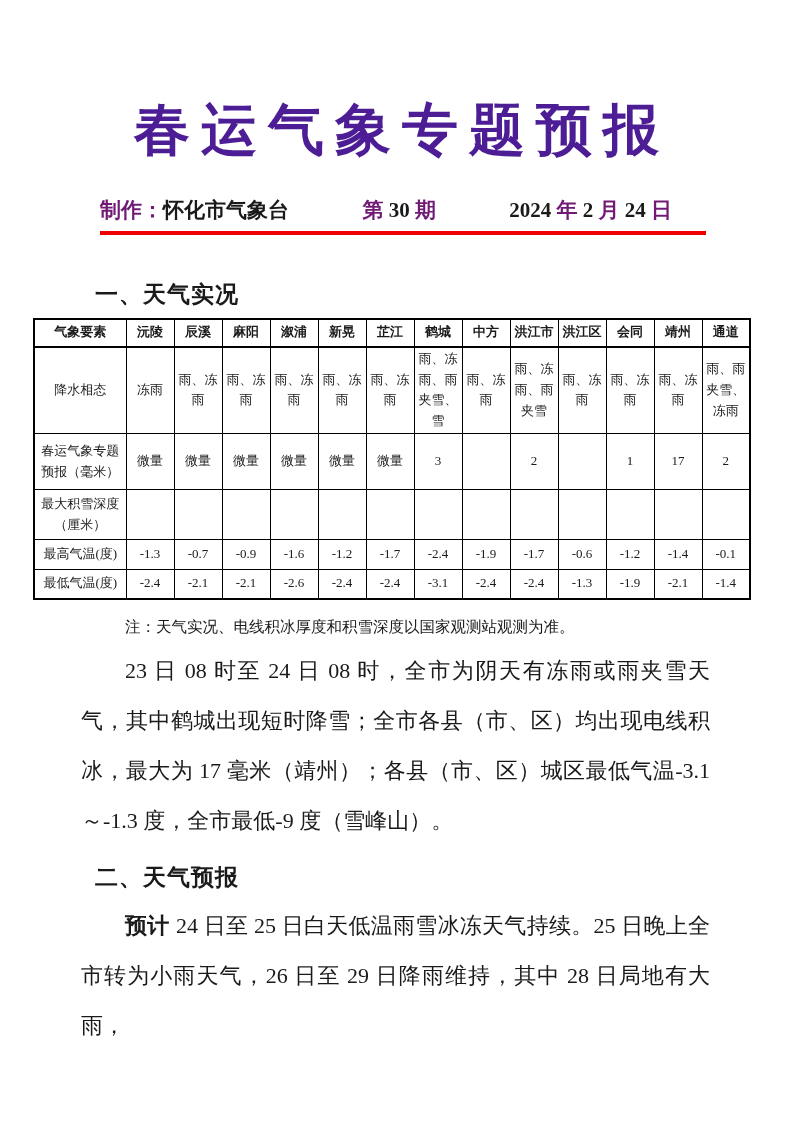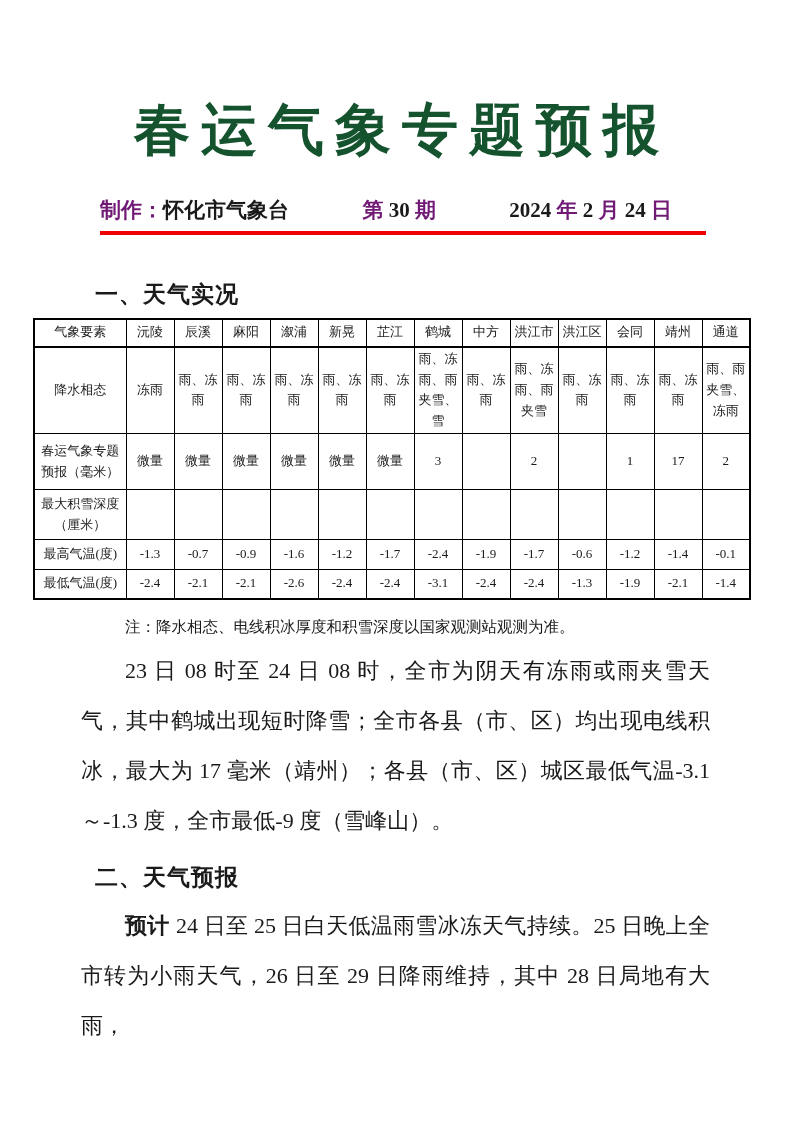--- a/index.html
+++ b/index.html
@@ -14,21 +14,21 @@
     color:#1a1a1a;
   }
   .doc-title {
     margin-top:92px;
     text-align:center;
     font-family:"DejaVu Serif","Liberation Serif",serif;
     font-size:56px;
     font-weight:bold;
     letter-spacing:11px;
     text-indent:11px;
-    color:#14532d;
+    color:#4c1d95;
     line-height:1.35;
   }
   .meta-row {
     margin:28px 0 0 100px;
     width:606px;
     display:flex;
     align-items:baseline;
     justify-content:space-between;
     font-family:"Liberation Sans","DejaVu Sans",sans-serif;
     font-size:21px;
@@ -67,21 +67,21 @@
   table.weather th, table.weather td {
     border:1px solid #000;
     font-weight:normal;
     font-size:13px;
     text-align:center;
     vertical-align:middle;
     padding:1px 2px;
     line-height:1.6;
     word-break:break-all;
   }
-  table.weather thead th { border-bottom:2px solid #000; }
+  table.weather thead th { border-bottom:2px solid #000;font-weight:bold; }
   table.weather thead tr { height:28px; }
   table.weather tbody tr:nth-child(1){ height:86px; }
   table.weather tbody tr:nth-child(2){ height:56px; }
   table.weather tbody tr:nth-child(3){ height:50px; }
   table.weather tbody tr:nth-child(4){ height:30px; }
   table.weather tbody tr:nth-child(5){ height:29px; }
   table.weather tbody tr:nth-child(6){ height:30px; }
   .note {
     margin:15px 83px 0 125px;
     font-size:15.5px;
@@ -233,21 +233,21 @@
           <td>-2.4</td>
           <td>-2.4</td>
           <td>-1.3</td>
           <td>-1.9</td>
           <td>-2.1</td>
           <td>-1.4</td>
         </tr>
       </tbody>
     </table>
 
-  <div class="note">注：降水相态、电线积冰厚度和积雪深度以国家观测站观测为准。</div>
+  <div class="note">注：天气实况、电线积冰厚度和积雪深度以国家观测站观测为准。</div>
 
   <p class="body">23 日 08 时至 24 日 08 时，全市为阴天有冻雨或雨夹雪天气，其中鹤城出现短时降雪；全市各县（市、区）均出现电线积冰，最大为 17 毫米（靖州）；各县（市、区）城区最低气温-3.1～-1.3 度，全市最低-9 度（雪峰山）。</p>
 
   <h2 class="sec-heading sec2-heading">二、天气预报</h2>
 
   <p class="body"><span class="lead">预计 </span><span>24 日至 25 日白天低温雨雪冰冻天气持续。25 日晚上全市转为小雨天气，26 日至 29 日降雨维持，其中 28 日局地有大雨，</span></p>
 
 </div>
 
 </body></html>

